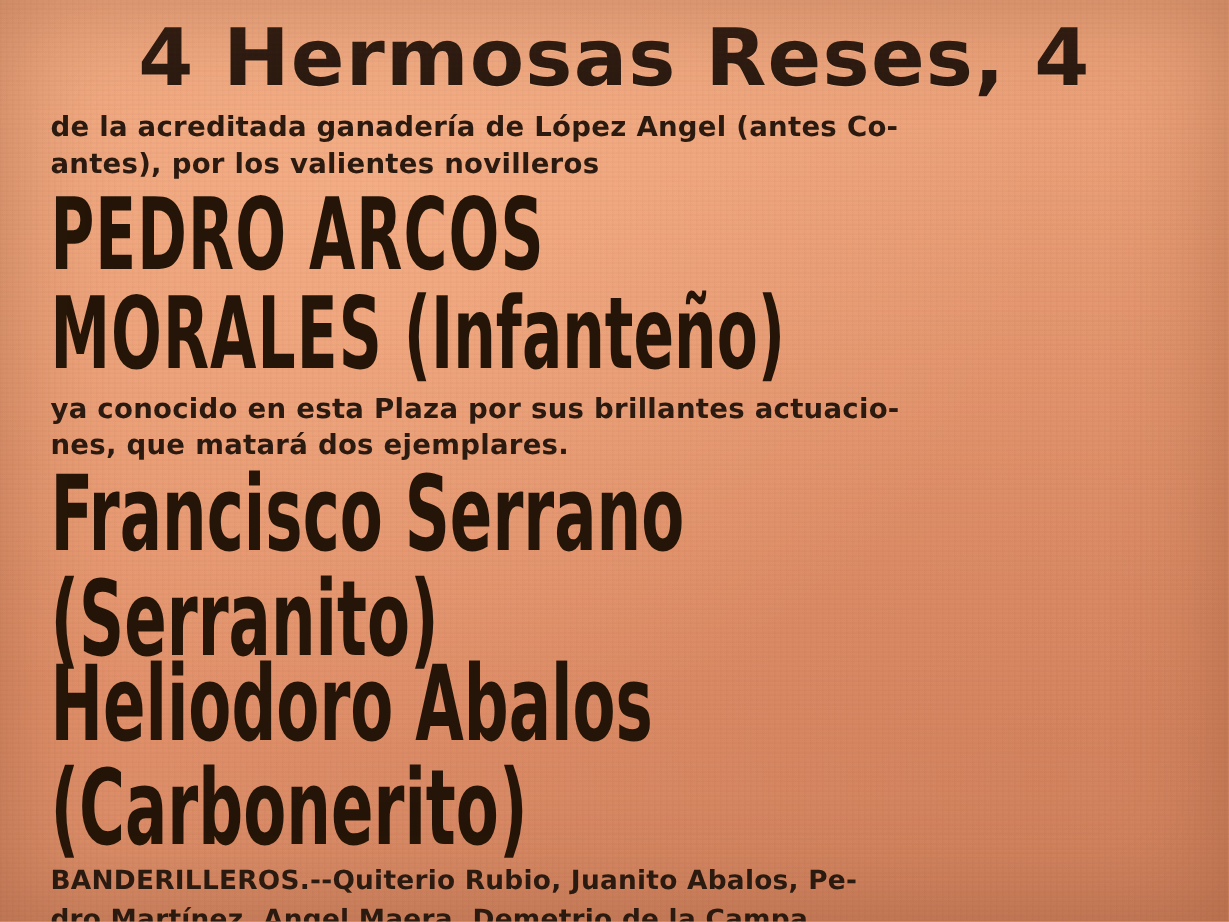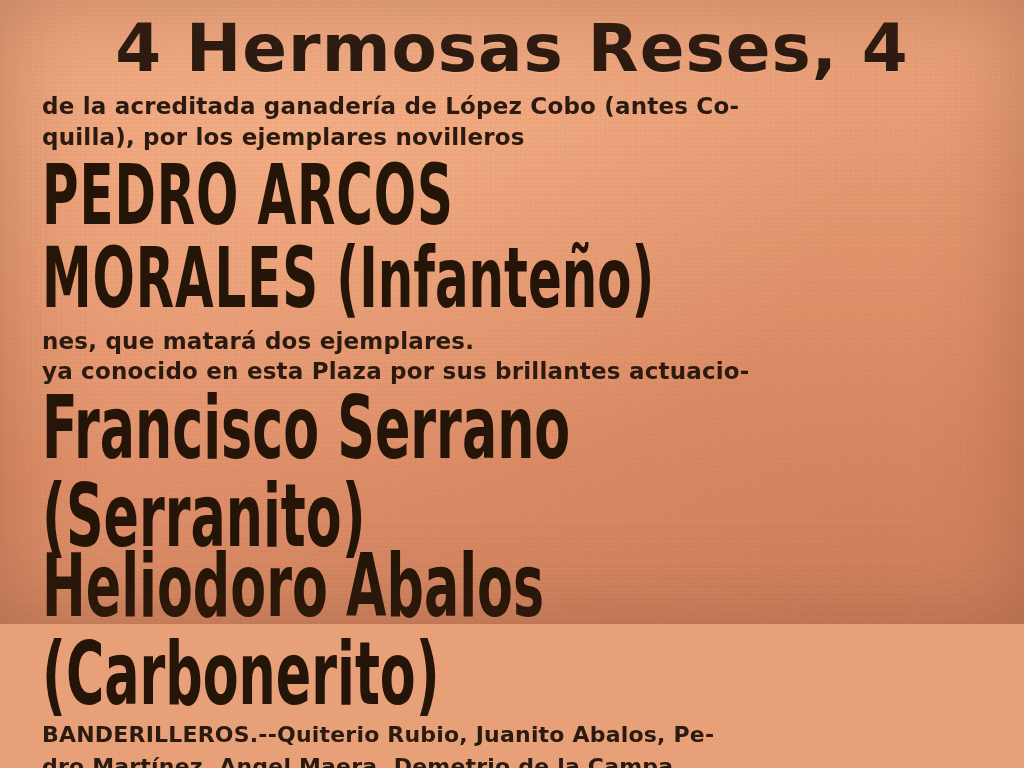--- a/index.html
+++ b/index.html
@@ -9,21 +9,21 @@
   body {
     width: 1024px;
     height: 768px;
     overflow: hidden;
     background: #e8a078;
     font-family: "Liberation Sans", sans-serif;
   }
   .poster {
     position: relative;
     width: 1024px;
-    height: 624px;
+    height: 768px;
     background:
       radial-gradient(ellipse at 30% 20%, rgba(255,190,150,0.45) 0%, rgba(255,190,150,0) 55%),
       radial-gradient(ellipse at 85% 85%, rgba(190,110,75,0.35) 0%, rgba(190,110,75,0) 60%),
       linear-gradient(180deg, #eda57d 0%, #e79a72 40%, #e0906a 75%, #d98c68 100%);
     box-sizing: border-box;
     padding: 0 42px;
     color: #2b1a10;
   }
   .poster:before {
     content: "";
@@ -120,31 +120,31 @@
   }
 </style>
 </head>
 <body>
 
 <div class="poster">
 
   <div class="headline">4 Hermosas Reses, 4</div>
 
   <div class="body-block">
-    <div class="line">de la acreditada ganadería de López Cobo (antes Co-</div>
-    <div class="line">quilla), por los ejemplares novilleros</div>
+    <div class="line">de la acreditada ganadería de López Angel (antes Co-</div>
+    <div class="line">antes), por los valientes novilleros</div>
   </div>
 
   <div class="name-big name-torero1">
     <span>PEDRO ARCOS MORALES</span><span class="suffix">&nbsp;</span><span class="suffix">(Infanteño)</span>
   </div>
 
   <div class="body-block">
+    <div class="line">ya conocido en esta Plaza por sus brillantes actuacio-</div>
     <div class="line">nes, que matará dos ejemplares.</div>
-    <div class="line">ya conocido en esta Plaza por sus brillantes actuacio-</div>
   </div>
 
   <div class="name-big name-torero2">Francisco Serrano (Serranito)</div>
 
   <div class="name-big name-torero3">Heliodoro Abalos (Carbonerito)</div>
 
   <div class="footer-block">
     <div class="line">BANDERILLEROS.--Quiterio Rubio, Juanito Abalos, Pe-</div>
     <div class="line">dro Martínez, Angel Maera, Demetrio de la Campa</div>
 

